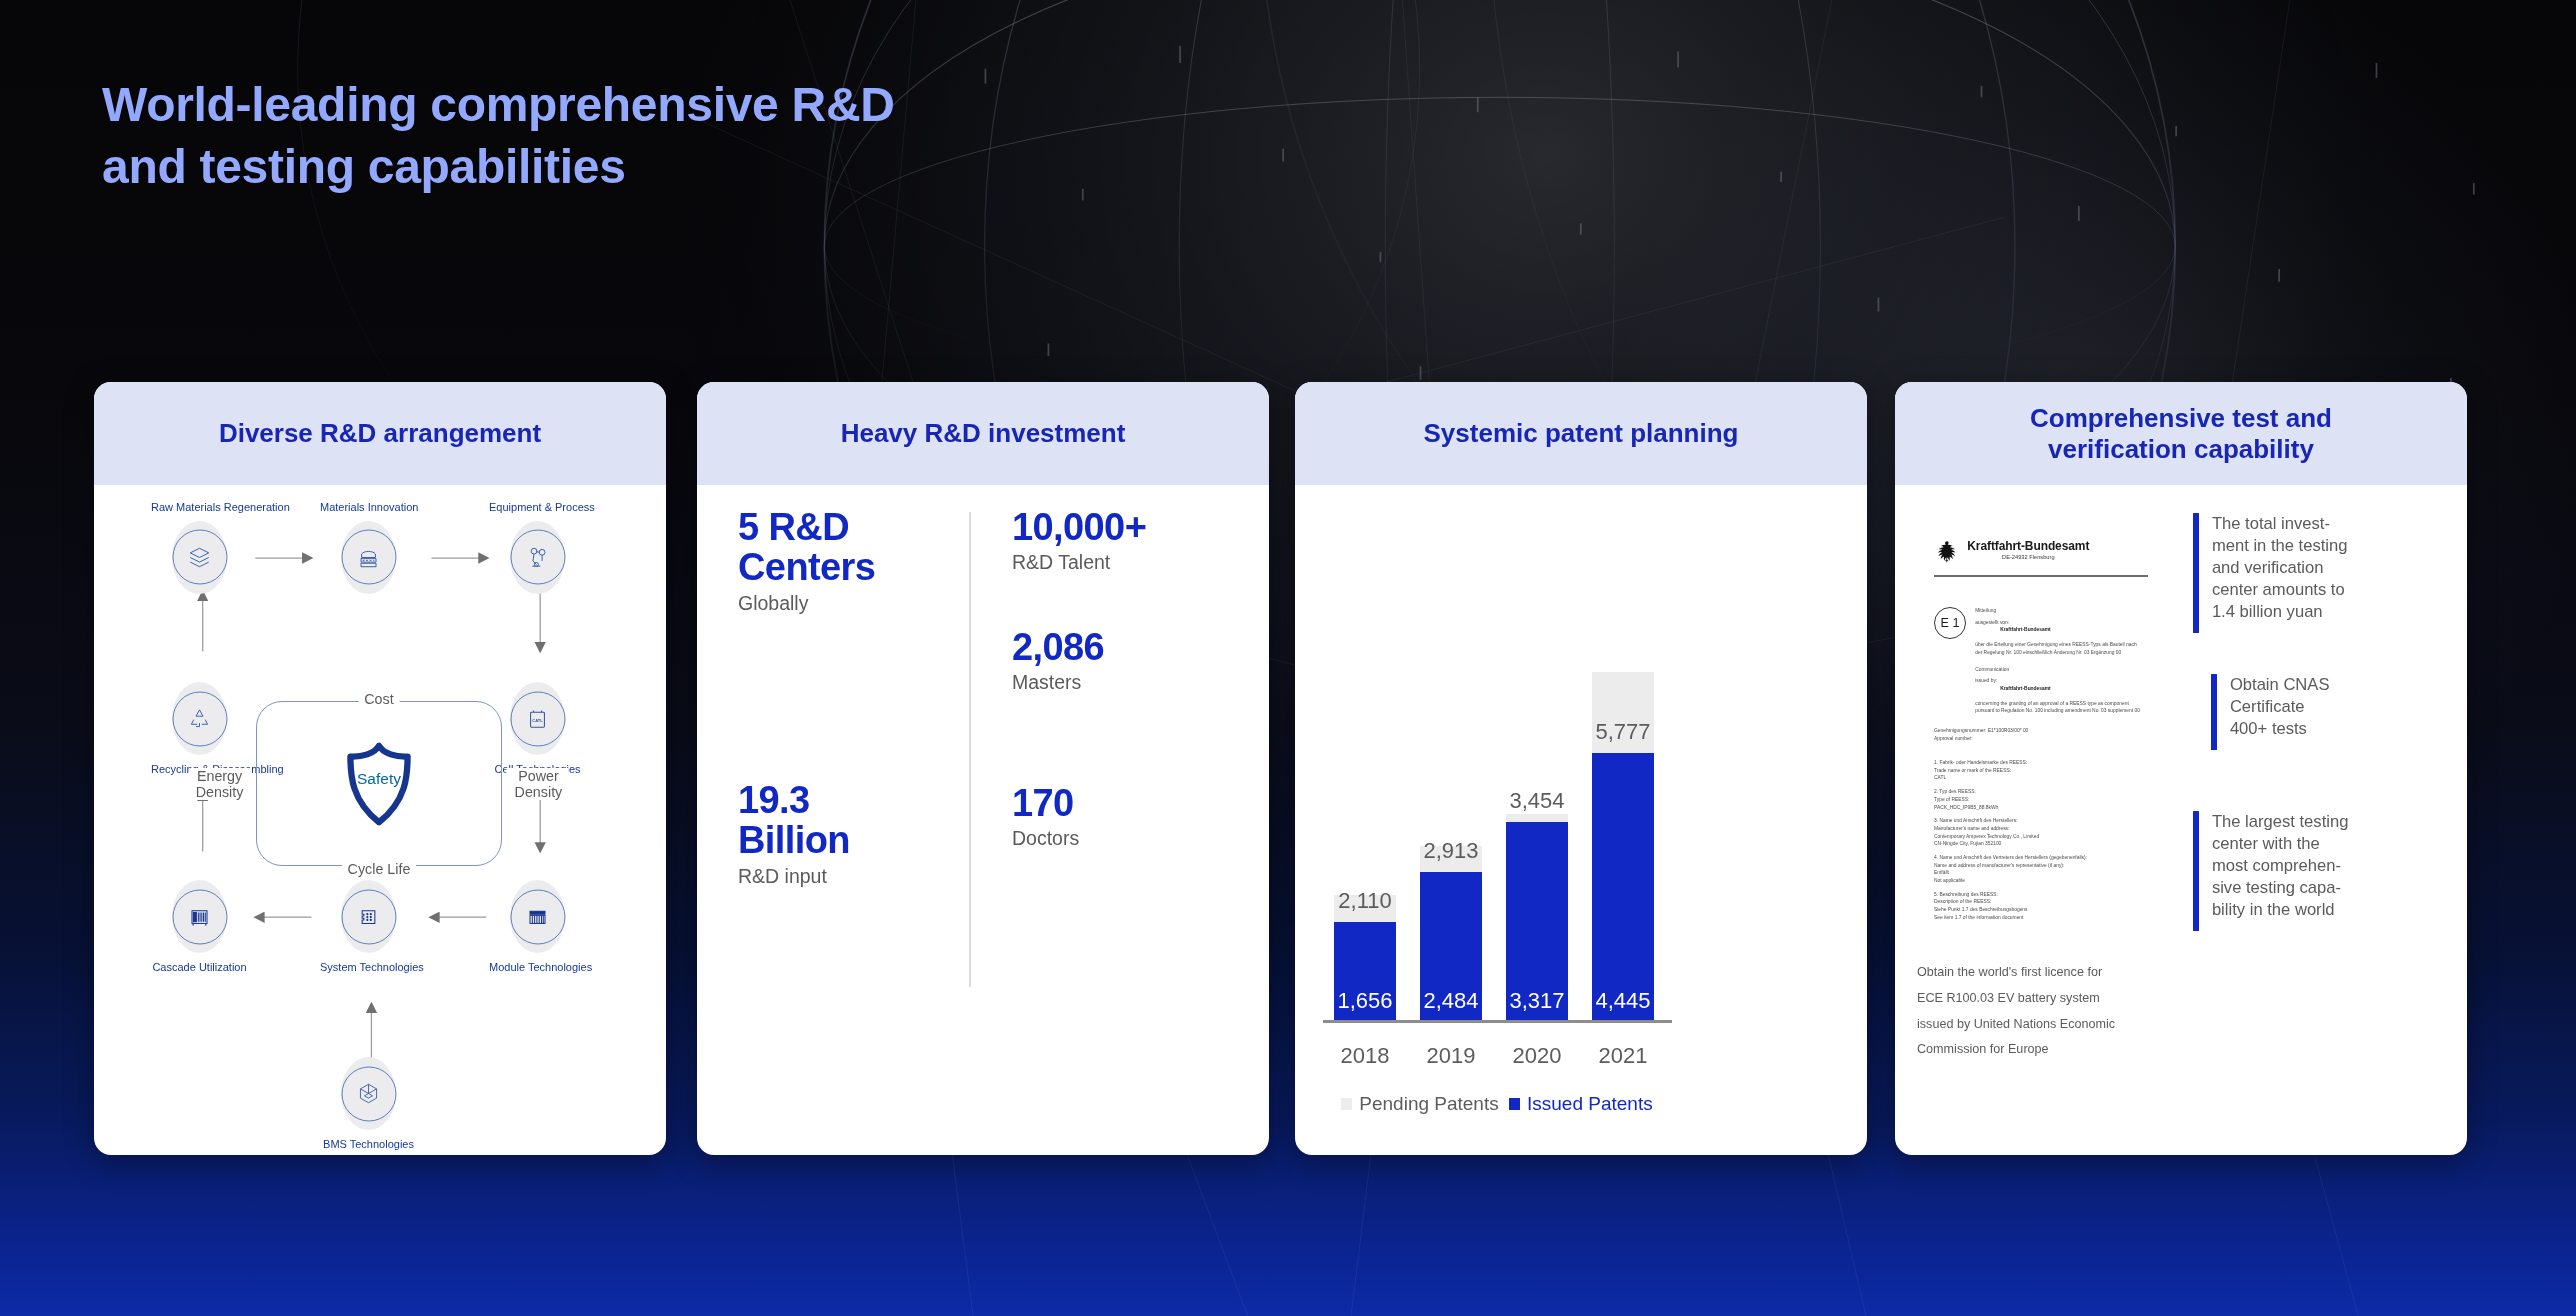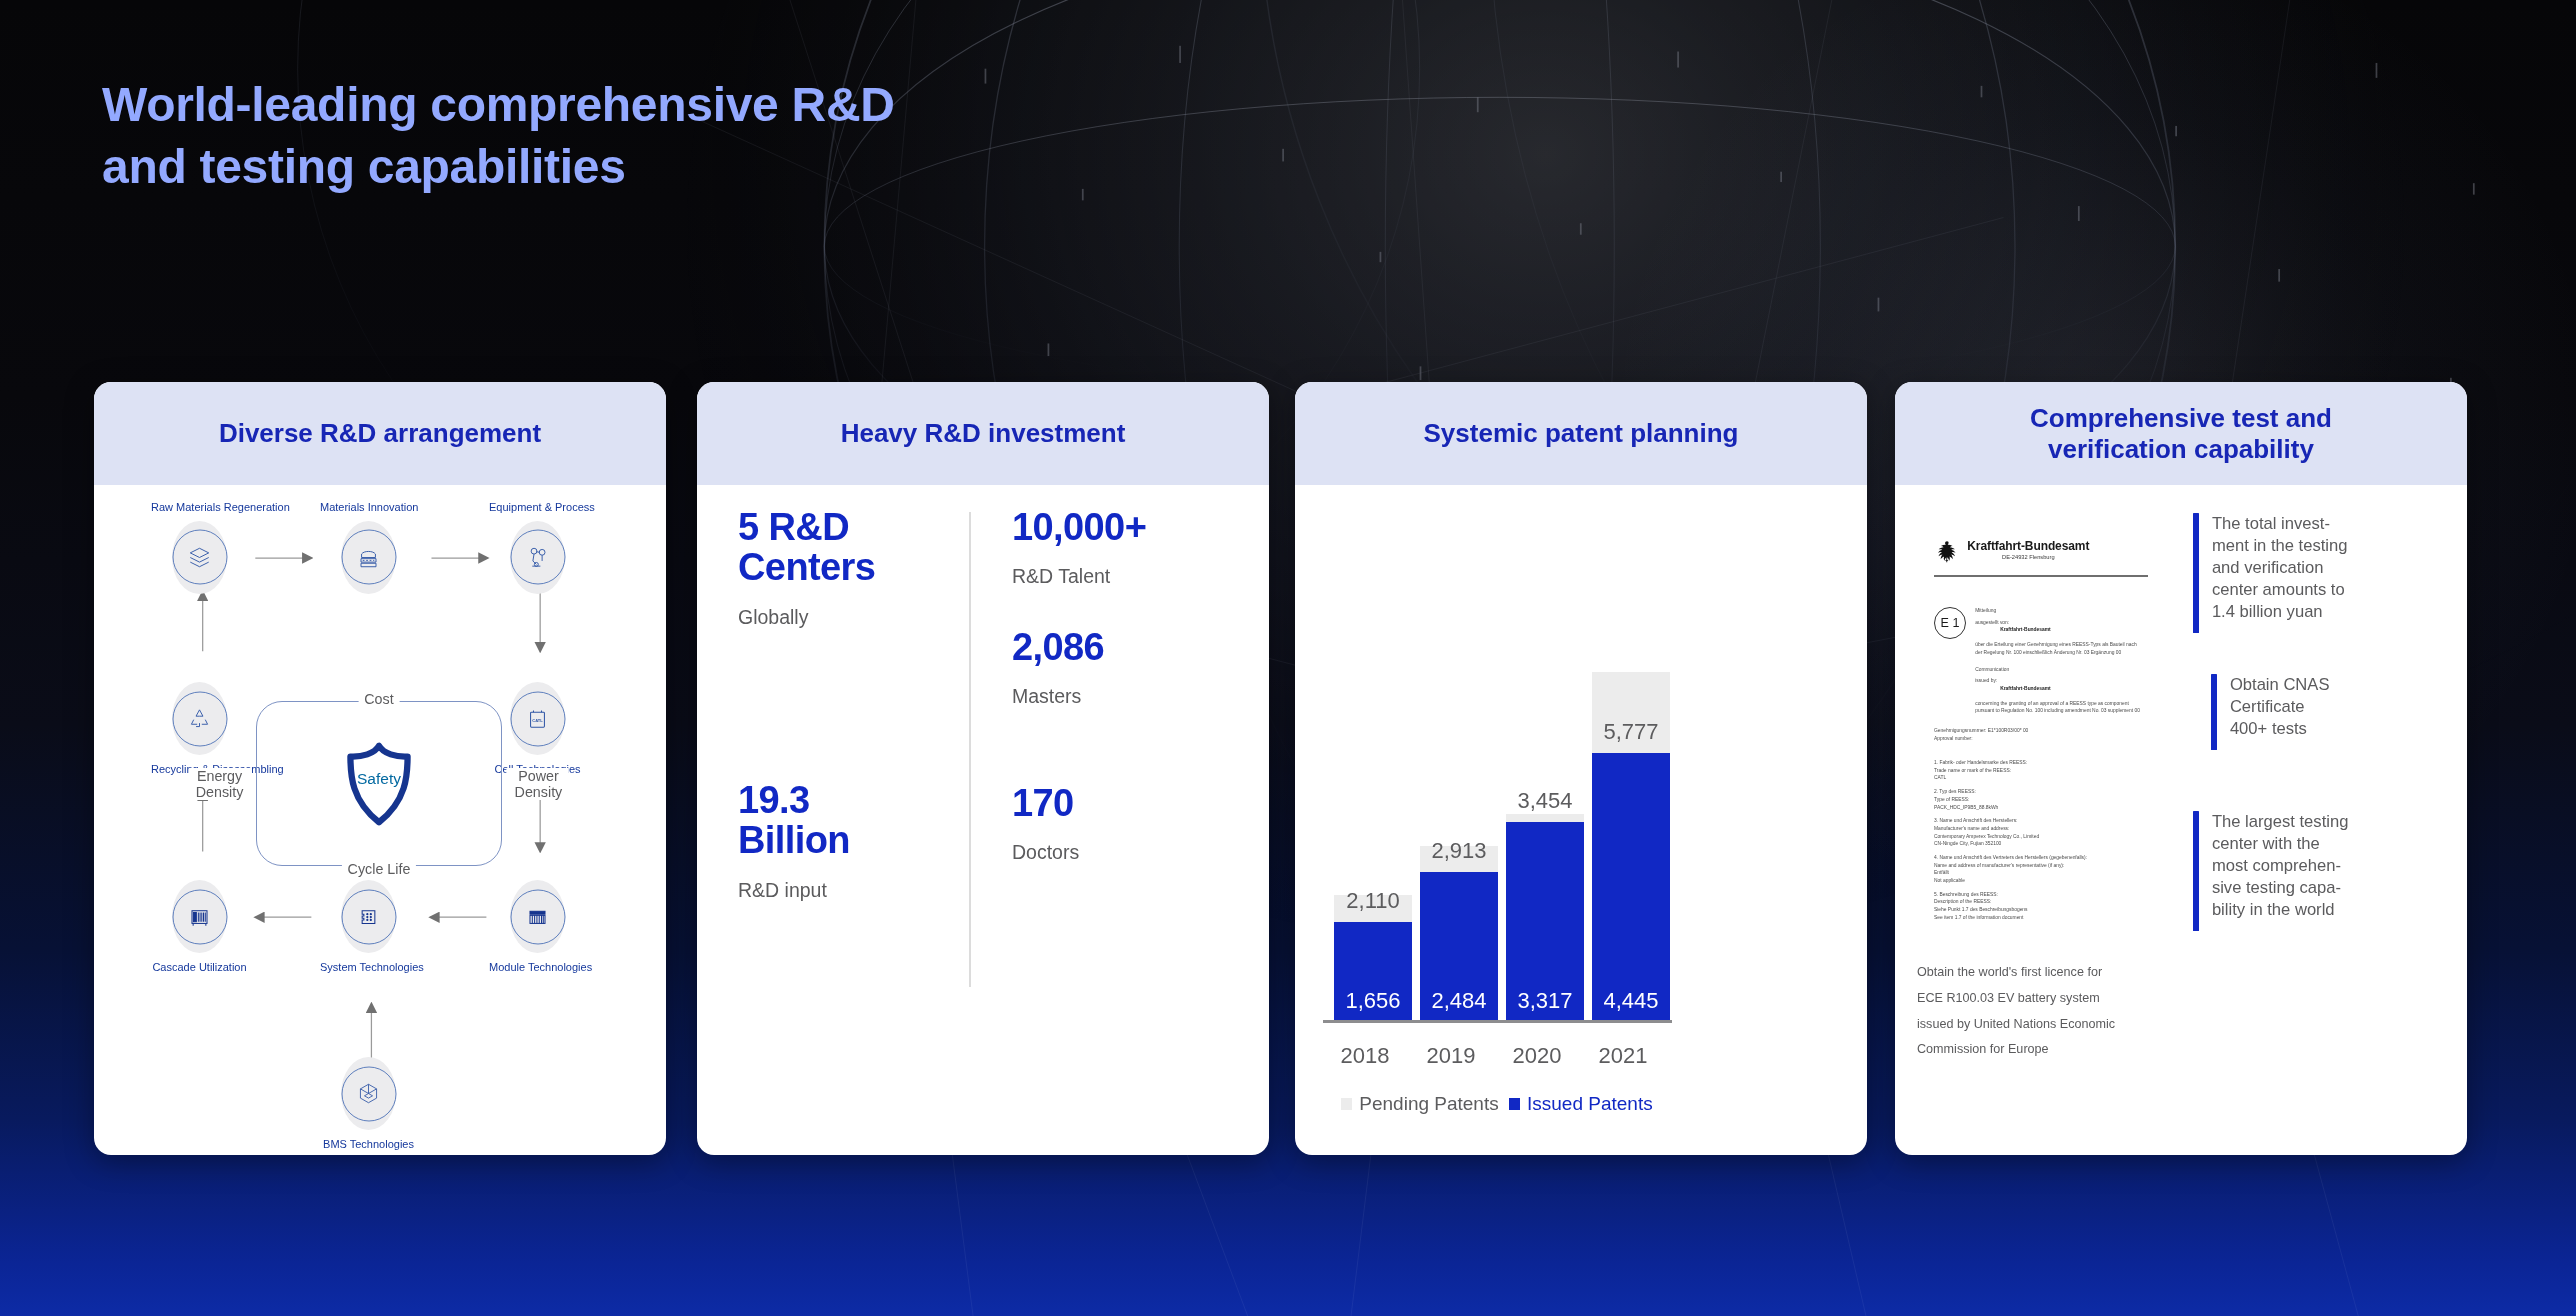--- a/index.html
+++ b/index.html
@@ -135,33 +135,33 @@
     width:1.7px; height:475px; background:#dcdcdc;
   }
   .stat { position:absolute; }
   .stat .num {
     color:#1128c4; font-weight:700;
     font-size:38px; line-height:1.06;
     white-space:pre-line; letter-spacing:-0.6px;
   }
   .stat .cap {
     color:#5b5b5d; font-size:19.5px;
-    margin-top:18px; line-height:1.15;
+    margin-top:4px; line-height:1.15;
   }
   #s1 { left:41px;  top:22px; }
   #s2 { left:41px;  top:295px; }
   #s3 { left:315px; top:22px; }
   #s4 { left:315px; top:142px; }
   #s5 { left:315px; top:298px; }
 
   
   #chart { position:absolute; inset:0; }
   .barcol {
     position:absolute; bottom:133px;
-    width:78px;
+    width:62px;
     display:flex; flex-direction:column; justify-content:flex-end;
   }
   .seg { position:relative; width:100%; }
   .seg.pending { background:#ececec; }
   .seg.issued  { background:#1128c4; }
   .seg .vlabel {
     position:absolute; left:50%; transform:translateX(-50%);
     font-size:22px; font-weight:400; white-space:nowrap;
   }
   .seg.pending .vlabel { color:#5c5c5e; bottom:8px; }

